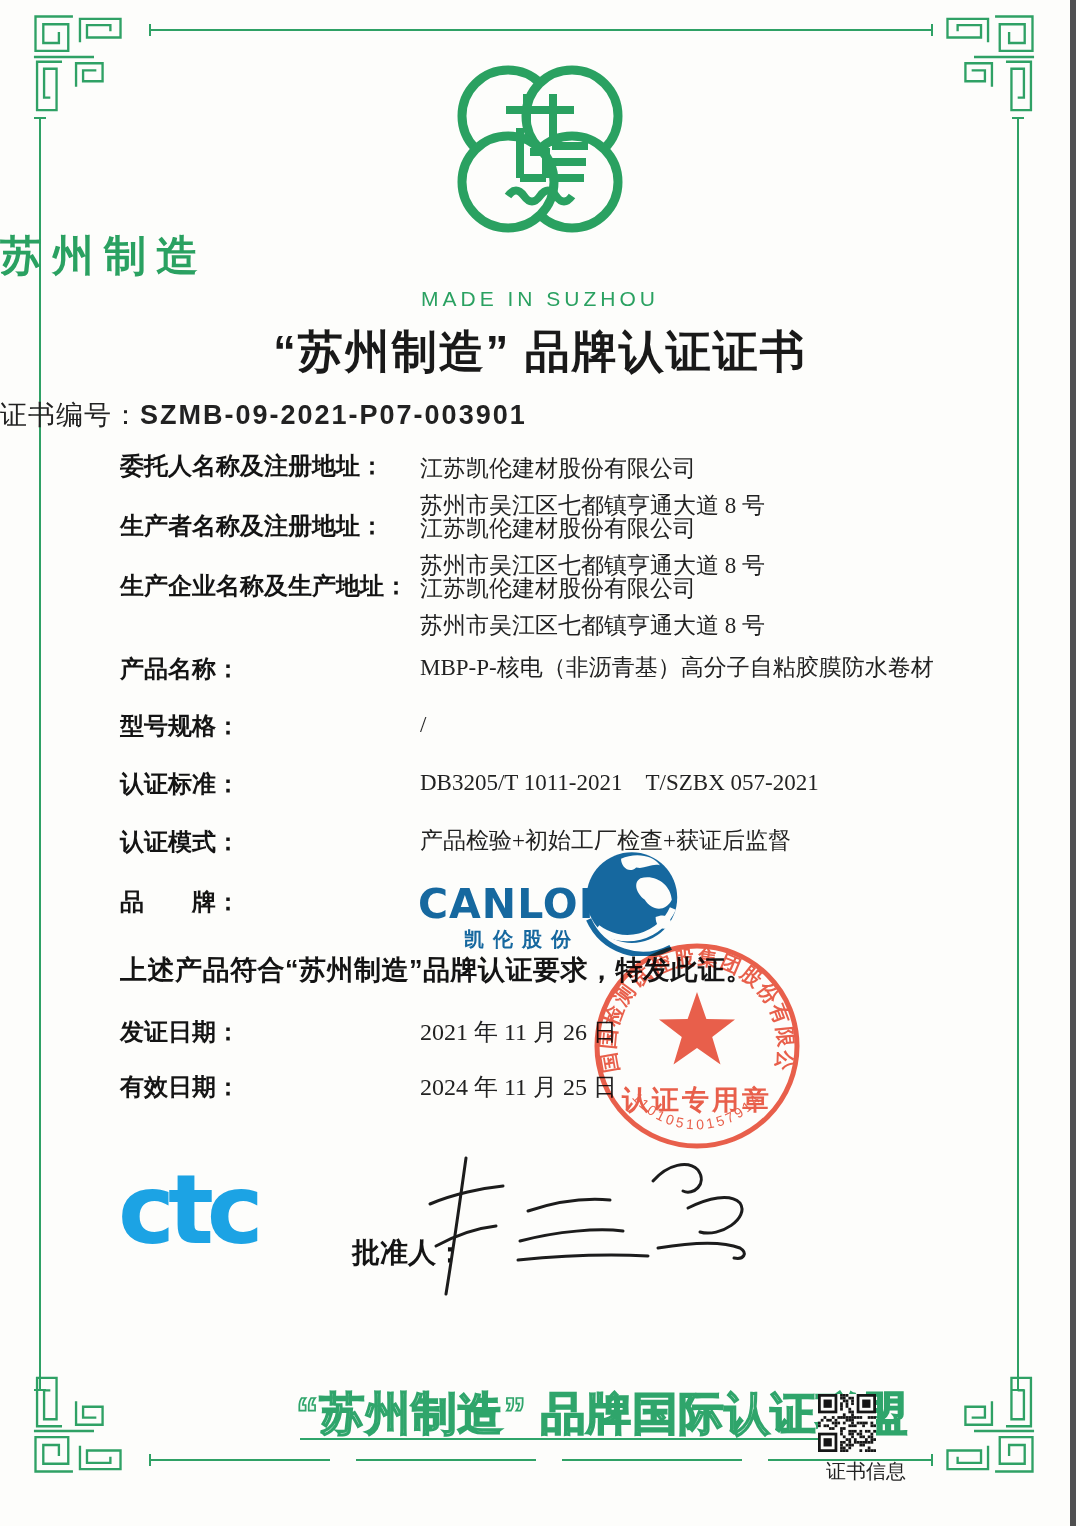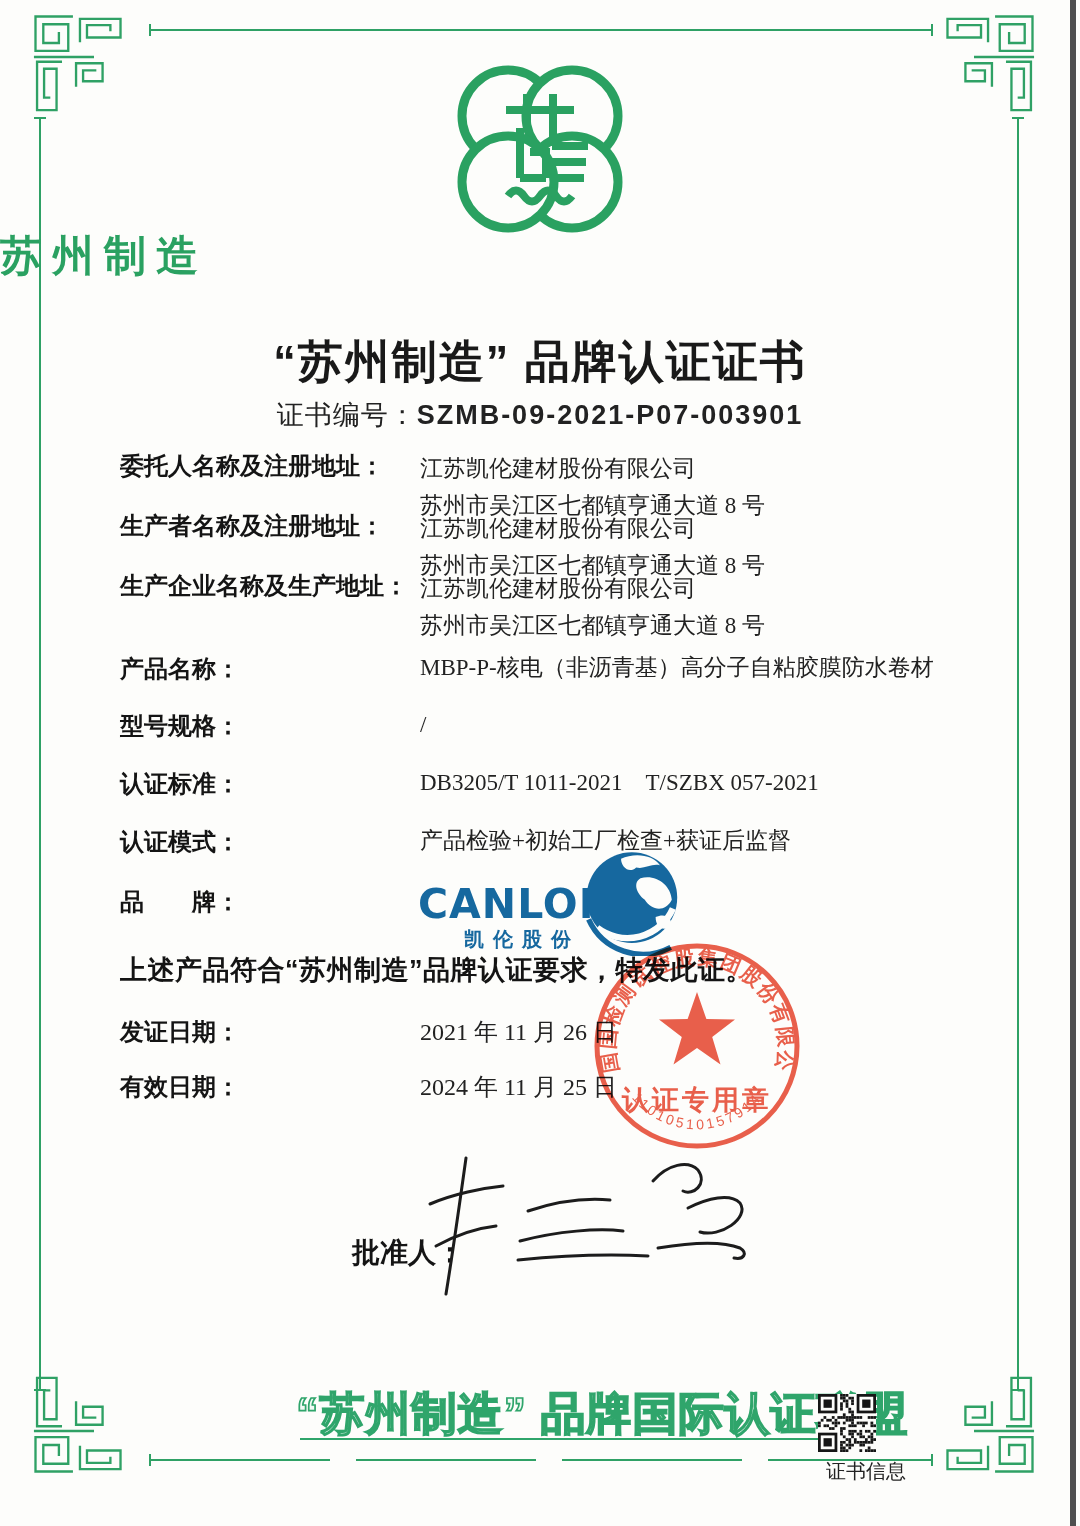--- a/index.html
+++ b/index.html
@@ -9,21 +9,21 @@
   
   .frame{position:absolute;left:0;top:0;pointer-events:none;}
   
   .emblem{left:440px;top:56px;}
   .emblem-cn{left:0;right:0;top:228px;text-align:left;font-size:42px;font-weight:700;
              color:#2aa161;letter-spacing:10px;}
   .emblem-en{left:0;right:0;top:287px;text-align:center;font-size:21px;font-weight:500;
              color:#2aa161;letter-spacing:4px;}
   .title{left:0;right:0;top:316px;text-align:center;font-size:45px;font-weight:800;
          color:#191919;letter-spacing:2px;}
-  .certno{left:0;right:0;top:397px;text-align:center;font-size:27px;color:#222;letter-spacing:1px;}
+  .certno{left:0;right:0;top:397px;text-align:left;font-size:27px;color:#222;letter-spacing:1px;}
   .certno .num{font-weight:600;letter-spacing:2px;}
   
   .row{position:absolute;left:120px;right:40px;}
   .flabel{position:absolute;left:0;top:0;font-size:24px;font-weight:800;color:#141414;white-space:nowrap;}
   .fvalue{position:absolute;left:300px;top:0;width:640px;font-family:"Liberation Serif","DejaVu Serif",serif;
           font-size:23px;color:#222;line-height:37px;white-space:nowrap;}
   .single .fvalue{line-height:30px;}
   .dval{font-family:"Liberation Serif","DejaVu Serif",serif;font-size:24px;color:#222;
         position:absolute;left:300px;top:0;white-space:nowrap;}
   
@@ -93,22 +93,23 @@
       <path d="M66,54 H134"></path>
       <path d="M87,38 V72"></path>
       <path d="M113,38 V72"></path>
       <path d="M80,72 V122 M80,122 H106 M90,96 H106 V122"></path>
       <path d="M113,72 V90"></path>
       <path d="M112,90 H148 M112,106 H146 M110,122 H144"></path>
       <path d="M68,140 q8,-11 16,0 q8,11 16,0 q8,-11 16,0 q8,11 16,0"></path>
     </g>
   </svg>
   <div class="abs emblem-cn">苏州制造</div>
-
-  <h1 class="abs title" style="margin:16px">“苏州制造” 品牌认证证书</h1>
+  <div class="abs emblem-en">MADE IN SUZHOU</div>
+
+  <h1 class="abs title" style="margin:6px">“苏州制造” 品牌认证证书</h1>
   <div class="abs certno">
     <span>证书编号：</span><span class="num">SZMB-09-2021-P07-003901</span>
   </div>
 
   <div class="row" style="top:450px">
     <span class="flabel">委托人名称及注册地址：</span>
     <div class="fvalue">
       <div>江苏凯伦建材股份有限公司</div>
       <div>苏州市吴江区七都镇亨通大道 8 号</div>
     </div>
@@ -189,20 +190,21 @@
       <textPath href="#ringPath" startOffset="50%" text-anchor="middle">中国国检测试控股集团股份有限公司</textPath>
     </text>
     <polygon fill="#e9543e" points="125,71 134.4,98.1 163,98.6 140.2,115.9 148.5,143.4 125,127 101.5,143.4 109.8,115.9 87,98.6 115.6,98.1"></polygon>
     <text x="125" y="188" text-anchor="middle" fill="#e9543e" font-size="27" font-weight="bold" letter-spacing="3">认证专用章</text>
     <path id="numPath" d="M49,160 A84,84 0 0 0 201,160" fill="none"></path>
     <text fill="#e9543e" font-size="14" letter-spacing="3">
       <textPath href="#numPath" startOffset="50%" text-anchor="middle">11010510157914</textPath>
     </text>
   </svg>
 
+  <div class="abs ctc-word">ctc</div>
 
   <div class="abs approver">批准人：</div>
   <svg class="abs sig" width="350" height="165" viewBox="0 0 350 165">
     <g fill="none" stroke="#1c1c1c" stroke-width="3" stroke-linecap="round">
       <path d="M58,12 C52,55 45,105 38,148"></path>
       <path d="M22,58 C45,48 75,42 95,40"></path>
       <path d="M28,100 C50,88 70,82 88,80"></path>
       <path d="M120,65 C150,55 180,52 202,54"></path>
       <path d="M112,95 C150,85 190,82 215,85"></path>
       <path d="M110,114 C150,110 200,108 240,110"></path>

